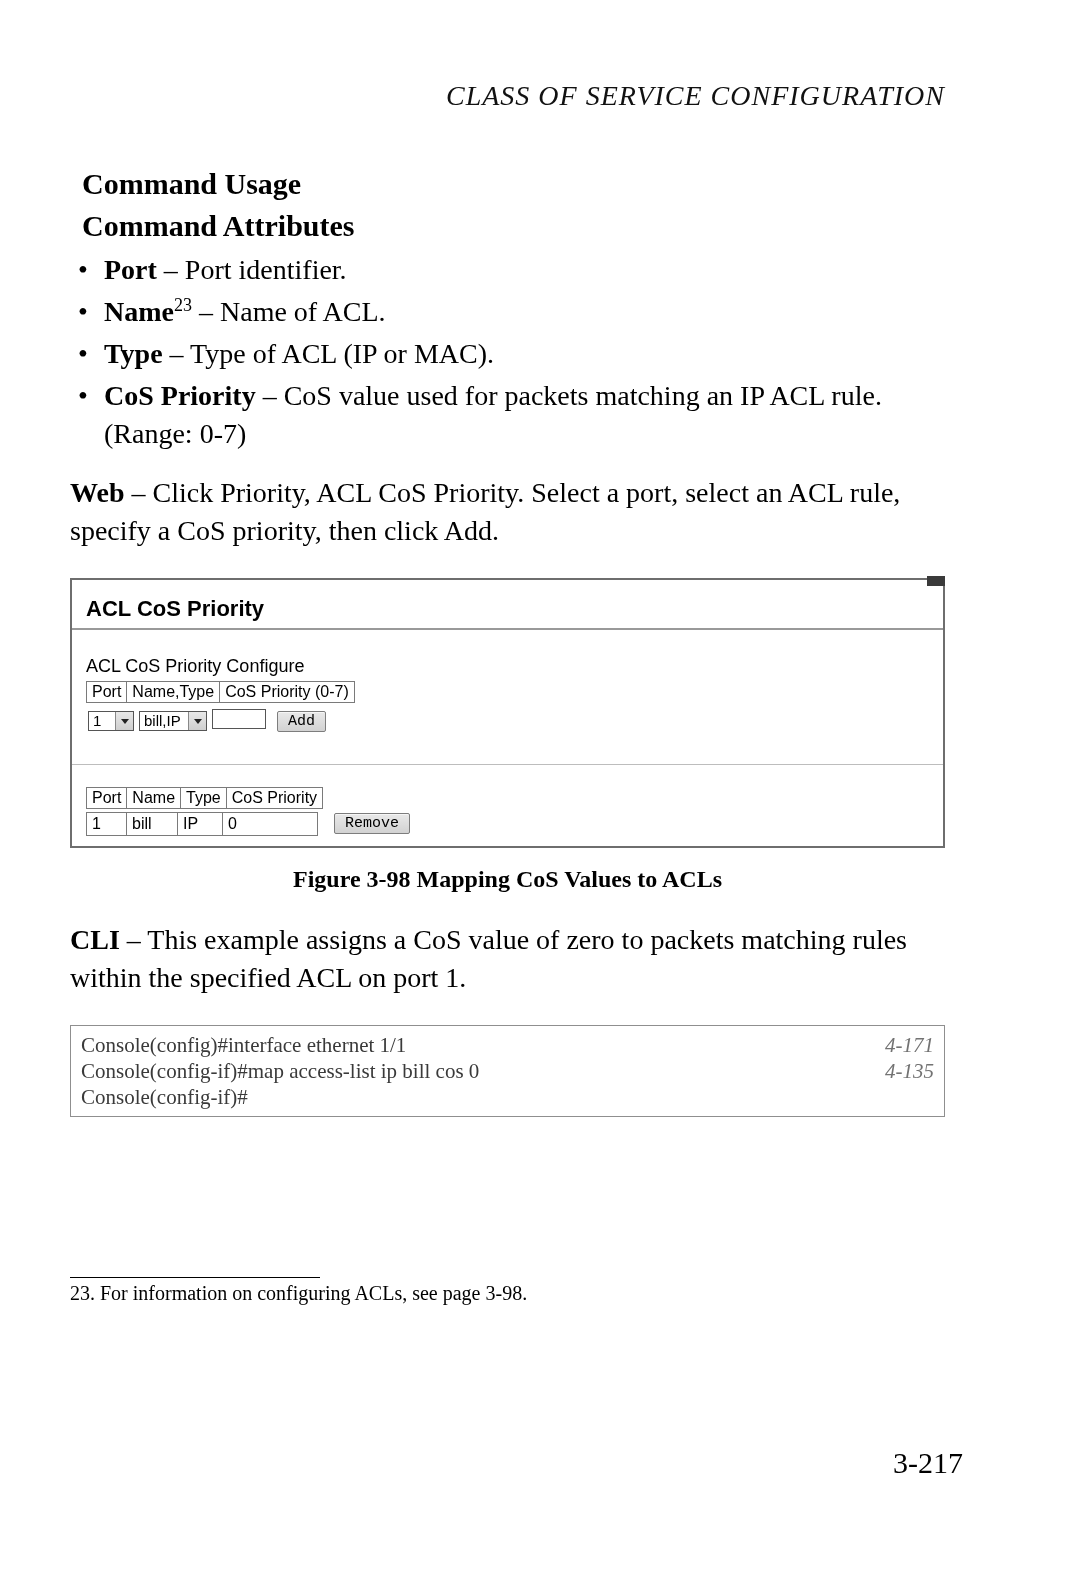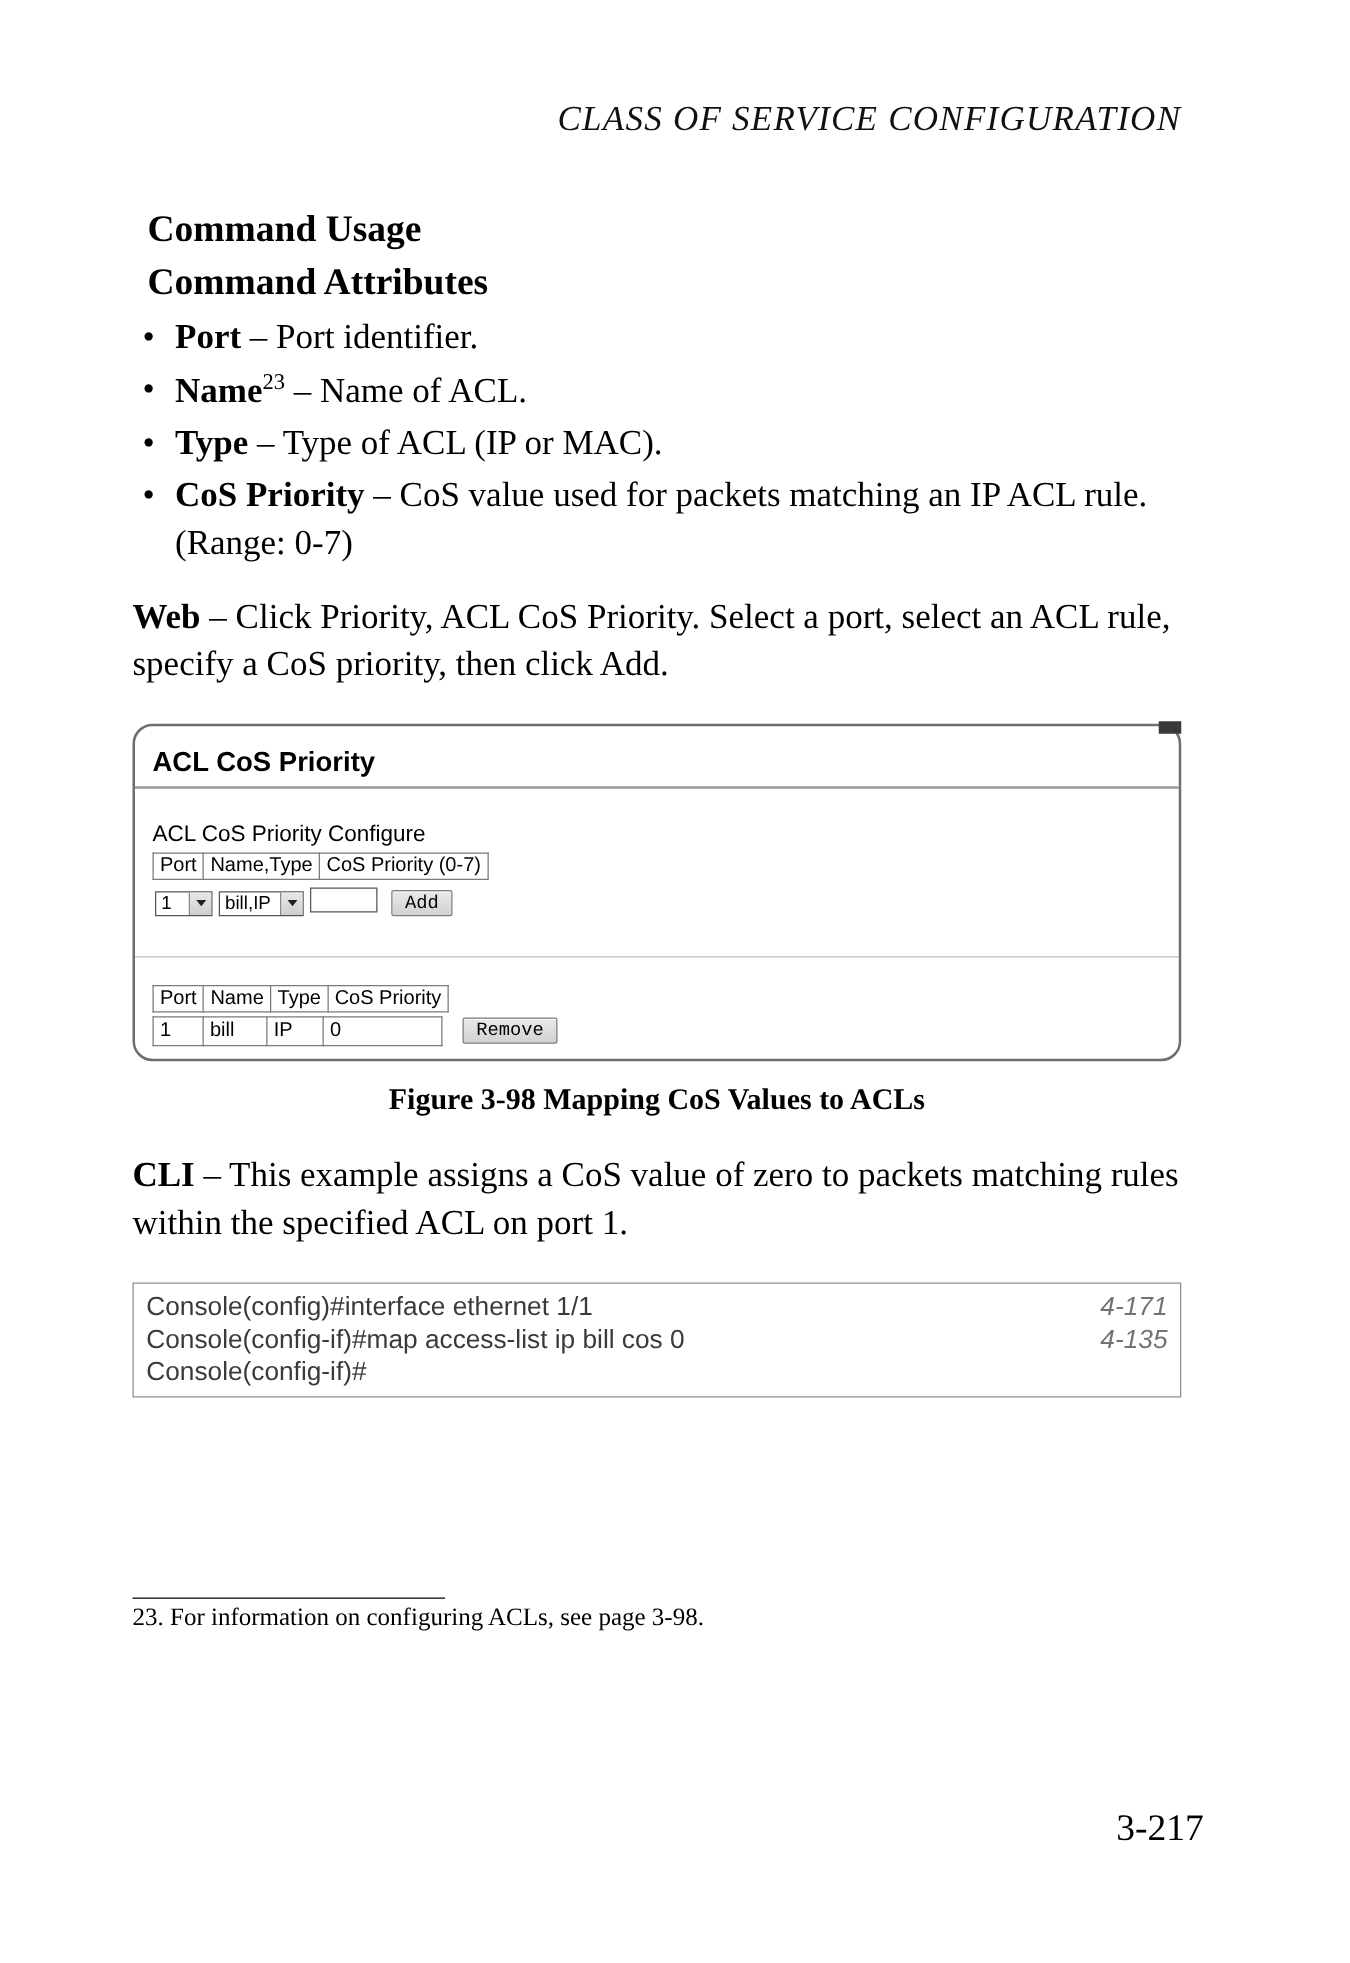--- a/index.html
+++ b/index.html
@@ -10,21 +10,21 @@
       height: 1570px;
       background: #fff;
       font-family: Garamond, "Times New Roman", Georgia, serif;
       color: #000;
     }
     .page {
       position: relative;
       width: 1080px;
       height: 1570px;
       box-sizing: border-box;
-      padding: 80px 135px 0 106px;
+      padding: 80px 135px 0 70px;
     }
     .running-header {
       text-align: right;
       font-variant: small-caps;
       font-style: italic;
       font-size: 28px;
       letter-spacing: 1px;
       margin-bottom: 55px;
       color: #111;
     }
@@ -66,21 +66,20 @@
       border-right: 2px solid #6e6e6e;
       border-bottom: 2px solid #6e6e6e;
       box-sizing: border-box;
       width: 100%;
       padding: 10px 14px 10px 14px;
       background: #fff;
       font-family: Arial, Helvetica, sans-serif;
       font-size: 17px;
       color: #000;
       position: relative;
-      border-radius: 16px;
     }
     .screenshot .grab {
       position: absolute;
       right: -2px;
       top: -4px;
       width: 18px;
       height: 10px;
       background: #3a3a3a;
     }
     .screenshot .panel-title {
@@ -165,21 +164,21 @@
     }
     .caption {
       text-align: center;
       font-size: 24px;
       font-weight: bold;
       margin: 18px 0 28px 0;
     }
     .cli-box {
       border: 1px solid #8f8f8f;
       padding: 6px 10px;
-      font-family: Liberation Sans, sans-serif;
+      font-family: Liberation Serif, serif;
       font-size: 21px;
       line-height: 1.25;
       color: #3a3a3a;
       box-sizing: border-box;
     }
     .cli-line { display: flex; justify-content: space-between; }
     .cli-ref { font-style: italic; color: #737373; margin-left: 20px; }
     .footnote-rule {
       width: 250px;
       border: 0;

